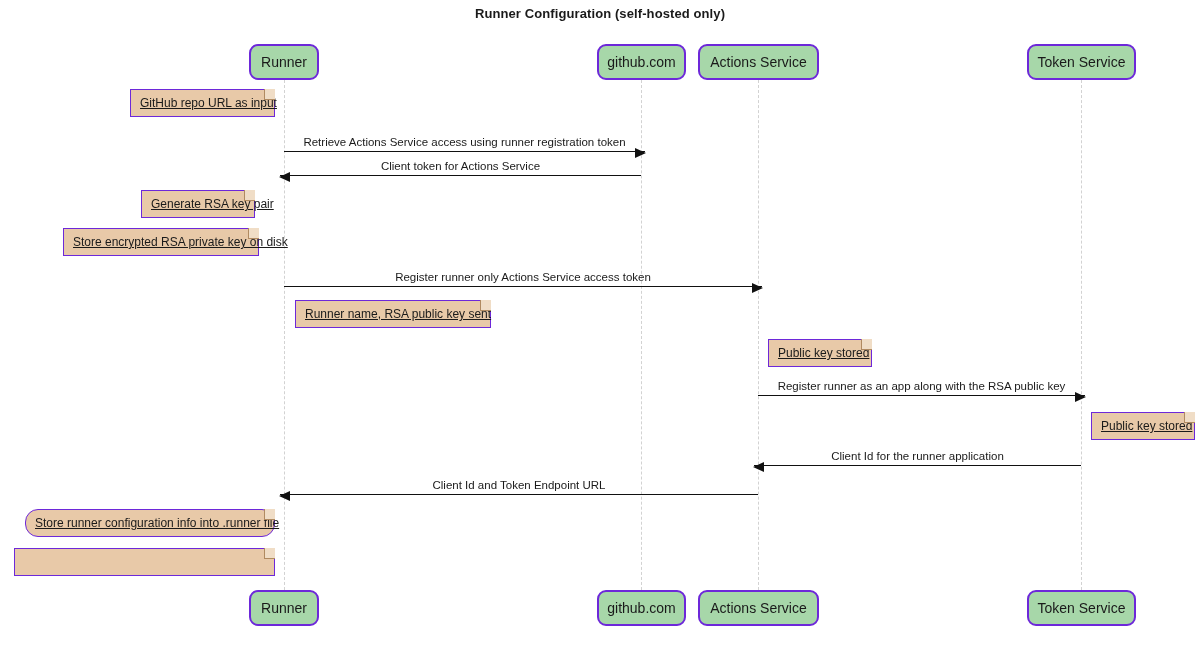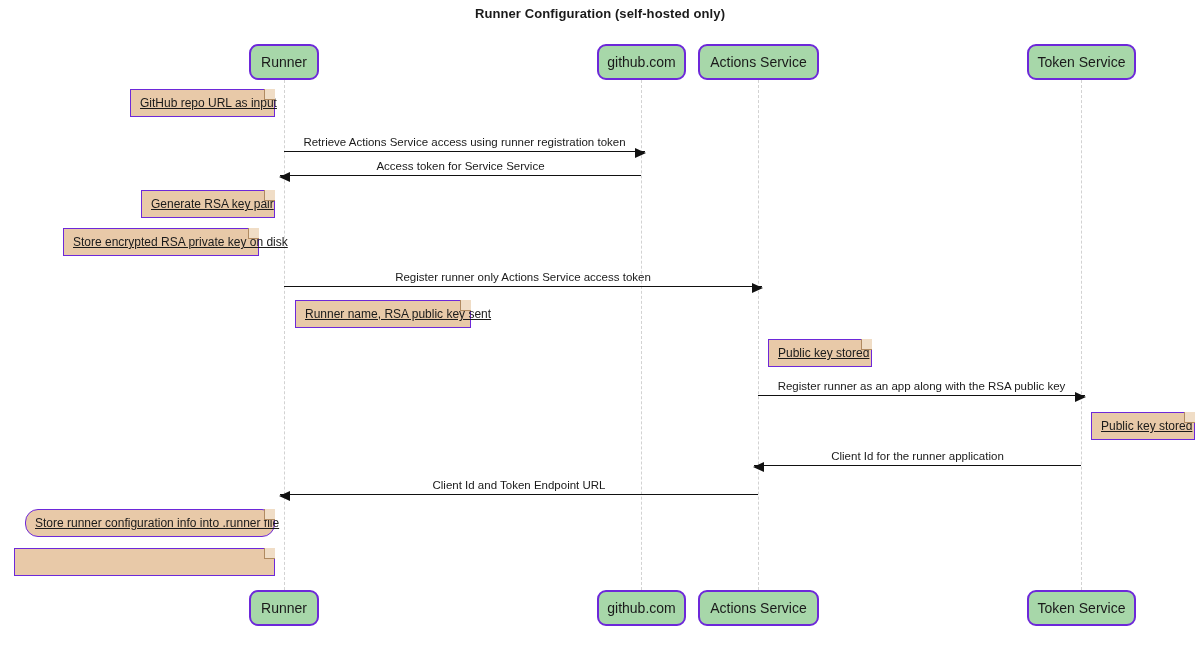--- a/index.html
+++ b/index.html
@@ -110,21 +110,21 @@
     </div>
   <div id="messages-layer">
       <div class="msg right" style="left: 284px; top: 130px; width: 361px;">
         <div class="line"></div>
         <div class="head"></div>
         <div class="label">Retrieve Actions Service access using runner registration token</div>
       </div>
       <div class="msg left" style="left: 280px; top: 154px; width: 361px;">
         <div class="line"></div>
         <div class="head"></div>
-        <div class="label">Access token for Service Service</div>
+        <div class="label">Client token for Actions Service</div>
       </div>
       <div class="msg right" style="left: 284px; top: 265px; width: 478px;">
         <div class="line"></div>
         <div class="head"></div>
         <div class="label">Register runner only Actions Service access token</div>
       </div>
       <div class="msg right" style="left: 758px; top: 374px; width: 327px;">
         <div class="line"></div>
         <div class="head"></div>
         <div class="label">Register runner as an app along with the RSA public key</div>
@@ -138,29 +138,29 @@
         <div class="line"></div>
         <div class="head"></div>
         <div class="label">Client Id and Token Endpoint URL</div>
       </div>
     </div>
   <div id="notes-layer">
       <div class="note" style="left: 130px; top: 89px; width: 145px;">
         <span>GitHub repo URL as input</span>
         <span class="fold"></span>
       </div>
-      <div class="note" style="left: 141px; top: 190px; width: 134px;">
+      <div class="note" style="left: 141px; top: 190px; width: 114px;">
         <span>Generate RSA key pair</span>
         <span class="fold"></span>
       </div>
       <div class="note" style="left: 63px; top: 228px; width: 196px; align-items: center;">
         <span>Store encrypted RSA private key on disk</span>
         <span class="fold"></span>
       </div>
-      <div class="note" style="left: 295px; top: 300px; width: 176px;">
+      <div class="note" style="left: 295px; top: 300px; width: 196px;">
         <span>Runner name, RSA public key sent</span>
         <span class="fold"></span>
       </div>
       <div class="note" style="left: 768px; top: 339px; width: 104px;">
         <span>Public key stored</span>
         <span class="fold"></span>
       </div>
       <div class="note" style="left: 1091px; top: 412px; width: 104px;">
         <span>Public key stored</span>
         <span class="fold"></span>

